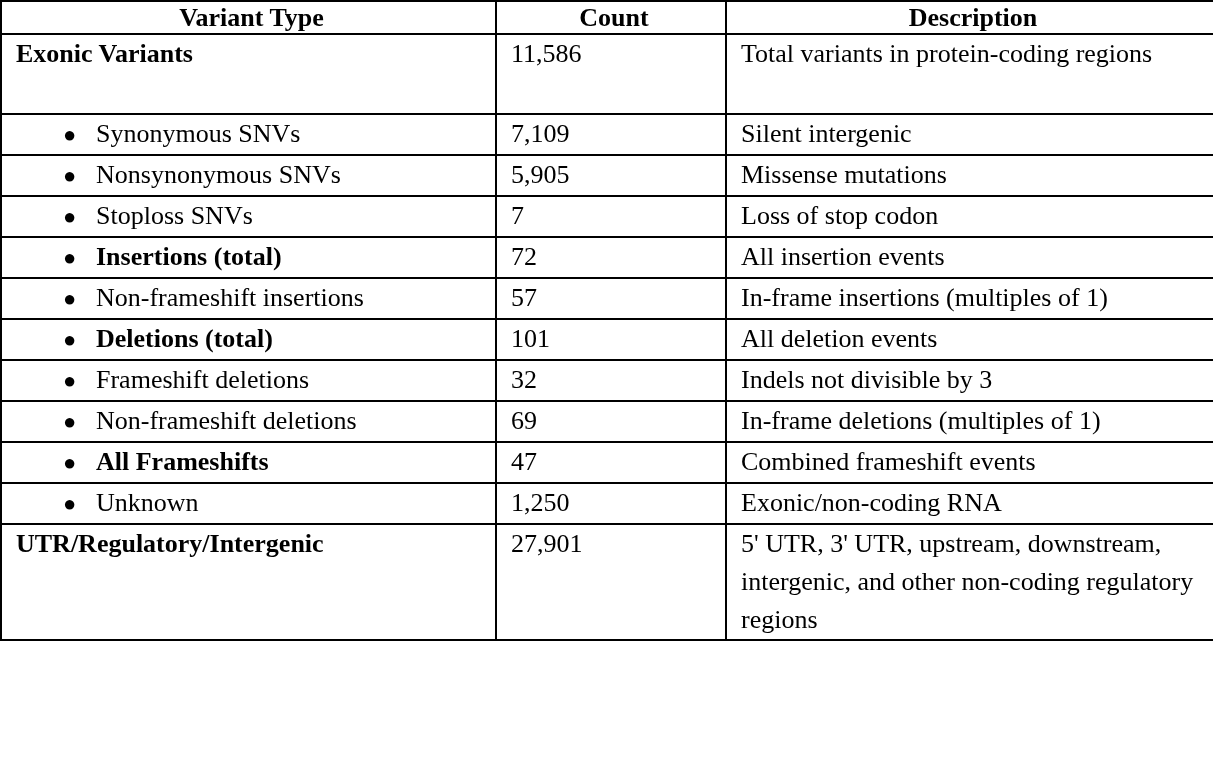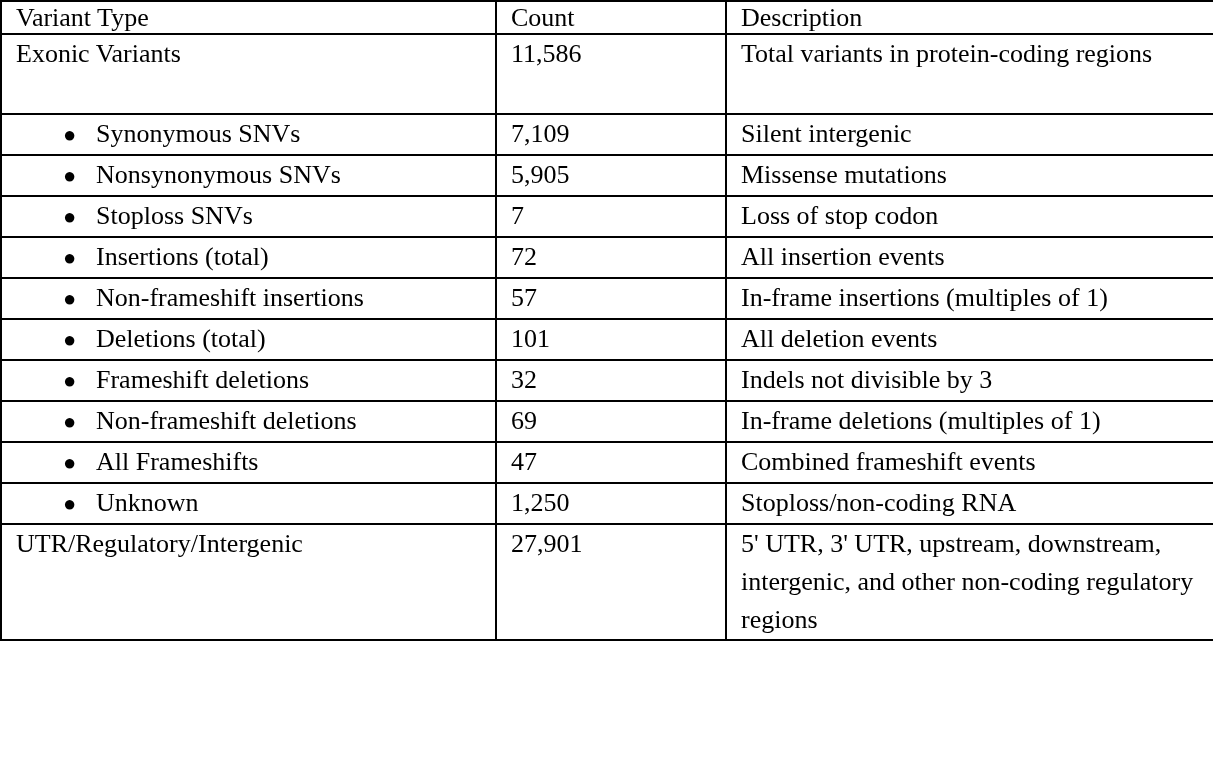--- a/index.html
+++ b/index.html
@@ -23,28 +23,29 @@
   col.c-desc  { width: 488px; }
   th, td {
     border: 2px solid #000000;
     vertical-align: top;
     text-align: left;
     padding: 0 8px 0 14px;
     font-weight: normal;
     line-height: 38px;
   }
   thead th {
-    font-weight: normal;
+    font-weight: bold;
     line-height: 31px;
     height: 31px;
+    text-align: center;
   }
   tbody td {
     height: 38px;
   }
-  tr.bold td.type-cell { font-weight: normal; }
+  tr.bold td.type-cell { font-weight: bold; }
   .bullet {
     display: inline-block;
     width: 33px;
     margin-left: 47px;
     font-size: 22px;
   }
   tr.row-exonic td { height: 78px; }
 </style>
 </head>
 <body>
@@ -131,21 +132,21 @@
       <span class="bullet">●</span><span>All Frameshifts</span>
     </td>
     <td class="count-cell">47</td>
     <td class="desc-cell">Combined frameshift events</td>
   </tr>
       <tr>
     <td class="type-cell">
       <span class="bullet">●</span><span>Unknown</span>
     </td>
     <td class="count-cell">1,250</td>
-    <td class="desc-cell">Stoploss/non-coding RNA</td>
+    <td class="desc-cell">Exonic/non-coding RNA</td>
   </tr>
       <tr class="bold">
     <td class="type-cell">
       <span>UTR/Regulatory/Intergenic</span>
     </td>
     <td class="count-cell">27,901</td>
     <td class="desc-cell">5' UTR, 3' UTR, upstream, downstream, intergenic, and other non-coding regulatory regions</td>
   </tr>
     </tbody>
 </table>

